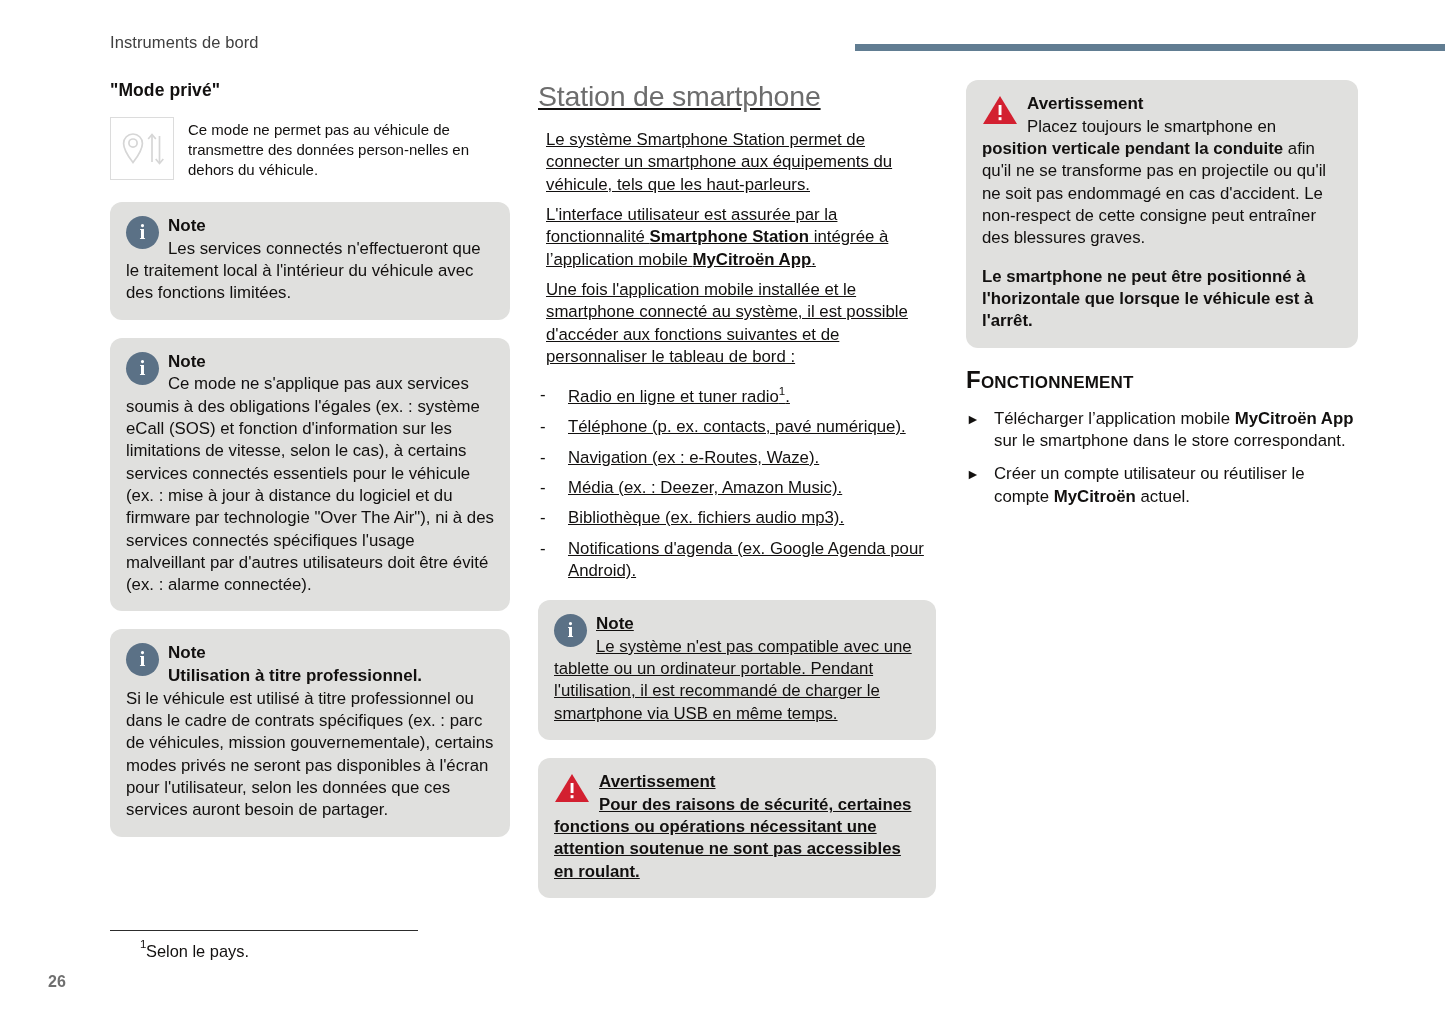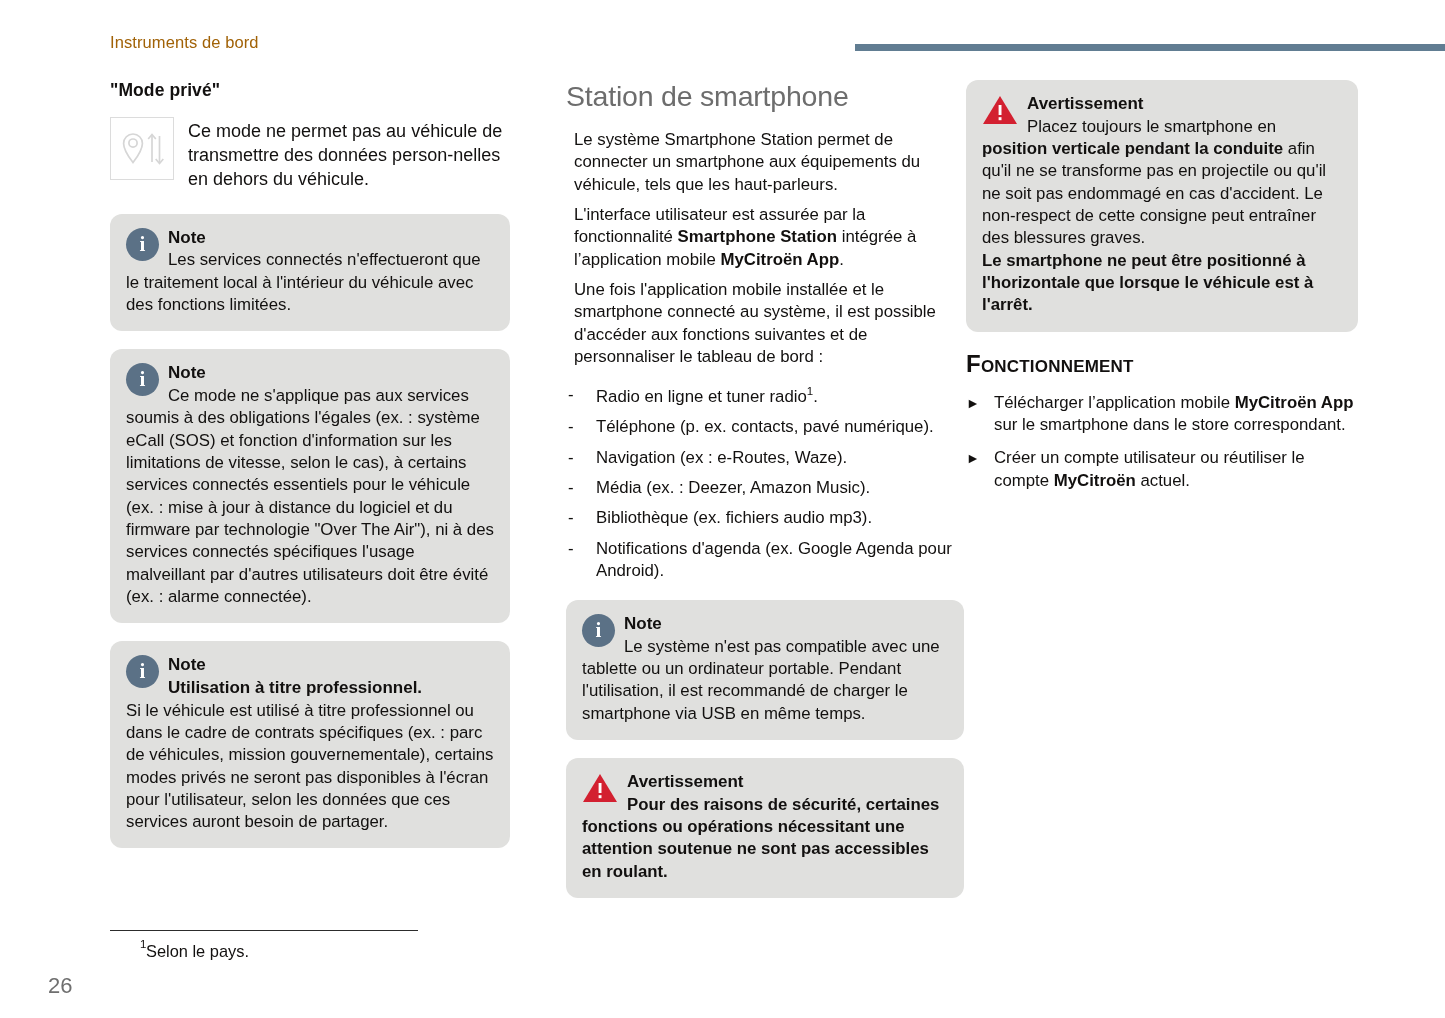--- a/index.html
+++ b/index.html
@@ -30,41 +30,41 @@
     height: 7px;
     background: #617d92;
   }
 
   
   .running-header {
     position: absolute;
     left: 110px;
     top: 33px;
     font-size: 16.5px;
-    color: #a16207;
+    color: #404040;
     letter-spacing: 0.1px;
   }
 
   
   .page-number {
     position: absolute;
     left: 48px;
     top: 973px;
-    font-size: 22px;
-    font-weight: normal;
+    font-size: 16px;
+    font-weight: bold;
     color: #6f6f6f;
   }
 
   
   .col {
     position: absolute;
     top: 80px;
   }
   .col-1 { left: 110px;  width: 400px; }
-  .col-2 { left: 566px;  width: 398px; }
+  .col-2 { left: 538px;  width: 398px; text-decoration: underline; }
   .col-3 { left: 966px;  width: 392px; }
 
   
   .h-sub {
     font-size: 17.5px;
     font-weight: bold;
     margin: 0 0 16px 0;
     letter-spacing: 0.1px;
   }
   .h-section {
@@ -106,21 +106,21 @@
     flex: 0 0 auto;
     width: 64px;
     height: 63px;
     border: 1px solid #dcdcdc;
     box-sizing: border-box;
     display: flex;
     align-items: center;
     justify-content: center;
   }
   .icon-row .icon-text {
-    font-size: 18px;
+    font-size: 15px;
     line-height: 1.33;
     padding-top: 3px;
   }
 
   
   .callout {
     background: #e0e0de;
     border-radius: 12px;
     padding: 13px 16px 15px 16px;
     margin-bottom: 18px;
@@ -150,21 +150,21 @@
     font-family: "Liberation Serif", serif;
   }
   .warn-tri { display: block; }
   .callout-title {
     font-weight: bold;
     font-size: 17px;
   }
   .callout-body { }
   .callout-body.bold { font-weight: bold; }
   .callout p { margin: 0; }
-  .callout p.spaced { }
+  .callout p.spaced { margin-top: 16px; }
   .clearfix::after { content: ""; display: block; clear: both; }
 
   
   ul.dash-list {
     list-style: none;
     margin: 16px 0 18px 0;
     padding: 0;
   }
   ul.dash-list li {
     position: relative;

